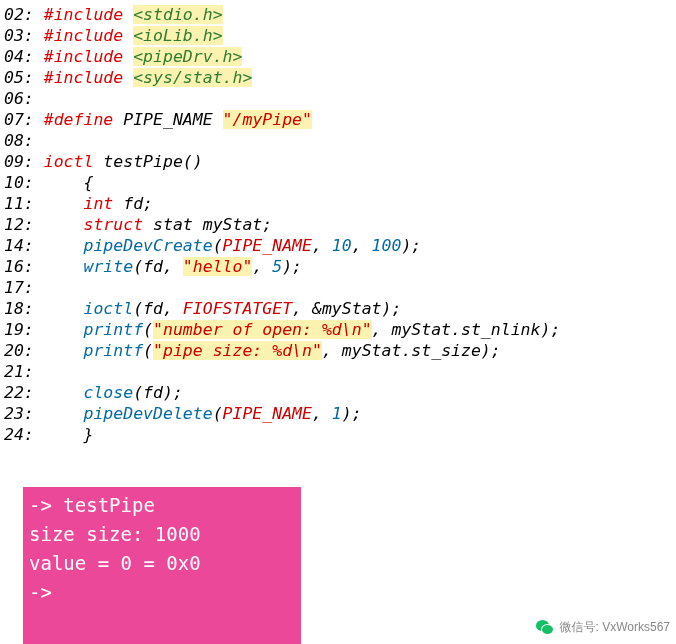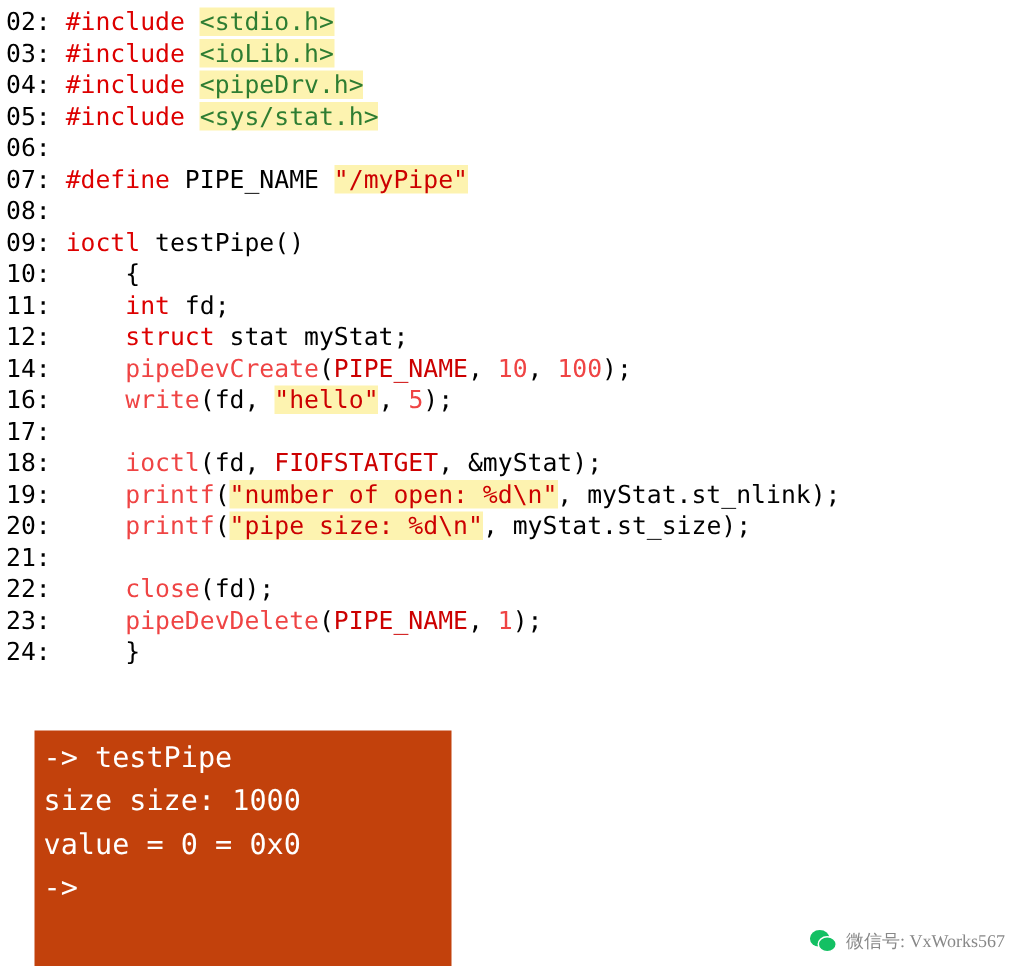--- a/index.html
+++ b/index.html
@@ -14,67 +14,68 @@
     font-family: "DejaVu Sans Mono", monospace;
     overflow: hidden;
   }
   #code {
     position: absolute;
     left: 0;
     top: 0;
     width: 676px;
     padding-top: 4px;
     box-sizing: border-box;
+    font-style: italic;
   }
   .line {
     height: 21px;
     line-height: 21px;
     font-size: 16.5px;
     white-space: pre;
     padding-left: 4px;
   }
   .ln {
     color: #000000;
   }
   .kw { color: #dd0000; }
   .str { color: #2e7d32; }
   .plain { color: #000000; }
   .hl {
     background: #fdf3b0;
   }
-  .green { color: #ef4444; }
+  .green { color: #0369a1; }
   .darkred { color: #cc0000; }
 
   
   #terminal {
     position: absolute;
     left: 23px;
     top: 487px;
     width: 278px;
     height: 157px;
-    background: #c2410c;
+    background: #ec4899;
     color: #ffffff;
     font-family: "DejaVu Sans Mono", monospace;
     font-size: 19px;
     line-height: 29px;
     padding: 4px 0 0 6px;
     box-sizing: border-box;
     white-space: pre;
   }
   #terminal .tline { white-space: pre; }
 
   
   #footer {
     position: absolute;
     right: 6px;
     bottom: 8px;
     display: flex;
     align-items: center;
     gap: 6px;
-    font-family: Liberation Serif, serif;
+    font-family: Liberation Sans, sans-serif;
     font-size: 12px;
     color: #888888;
   }
   #wechat-icon {
     width: 18px;
     height: 15px;
     position: relative;
   }
   #wechat-icon .b1 {
     position: absolute;

